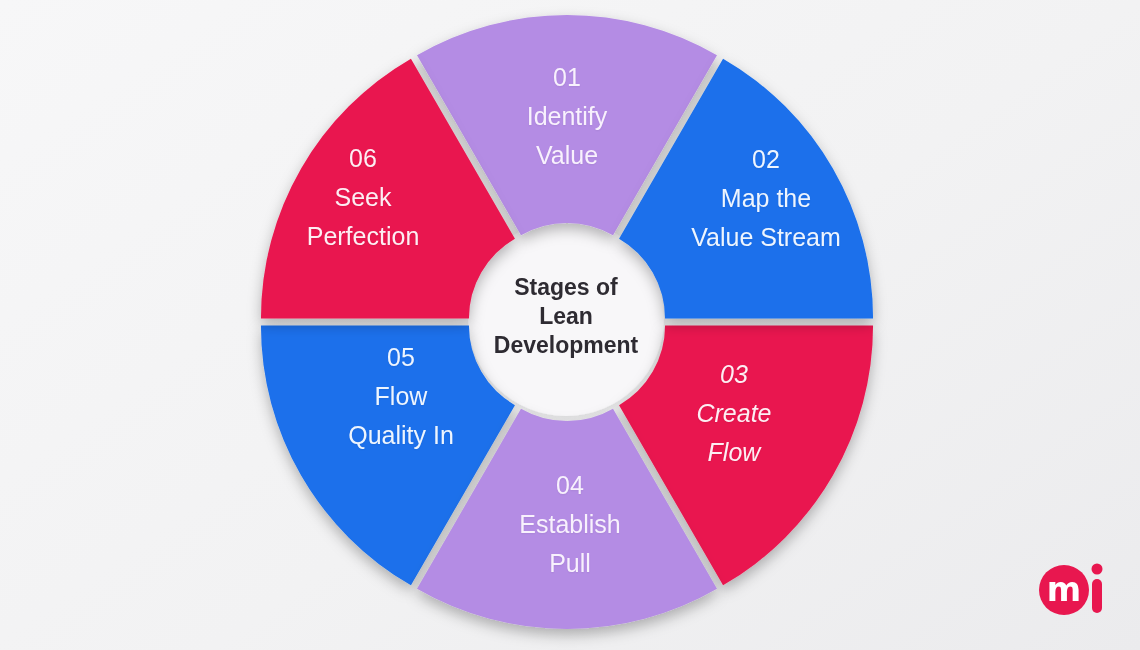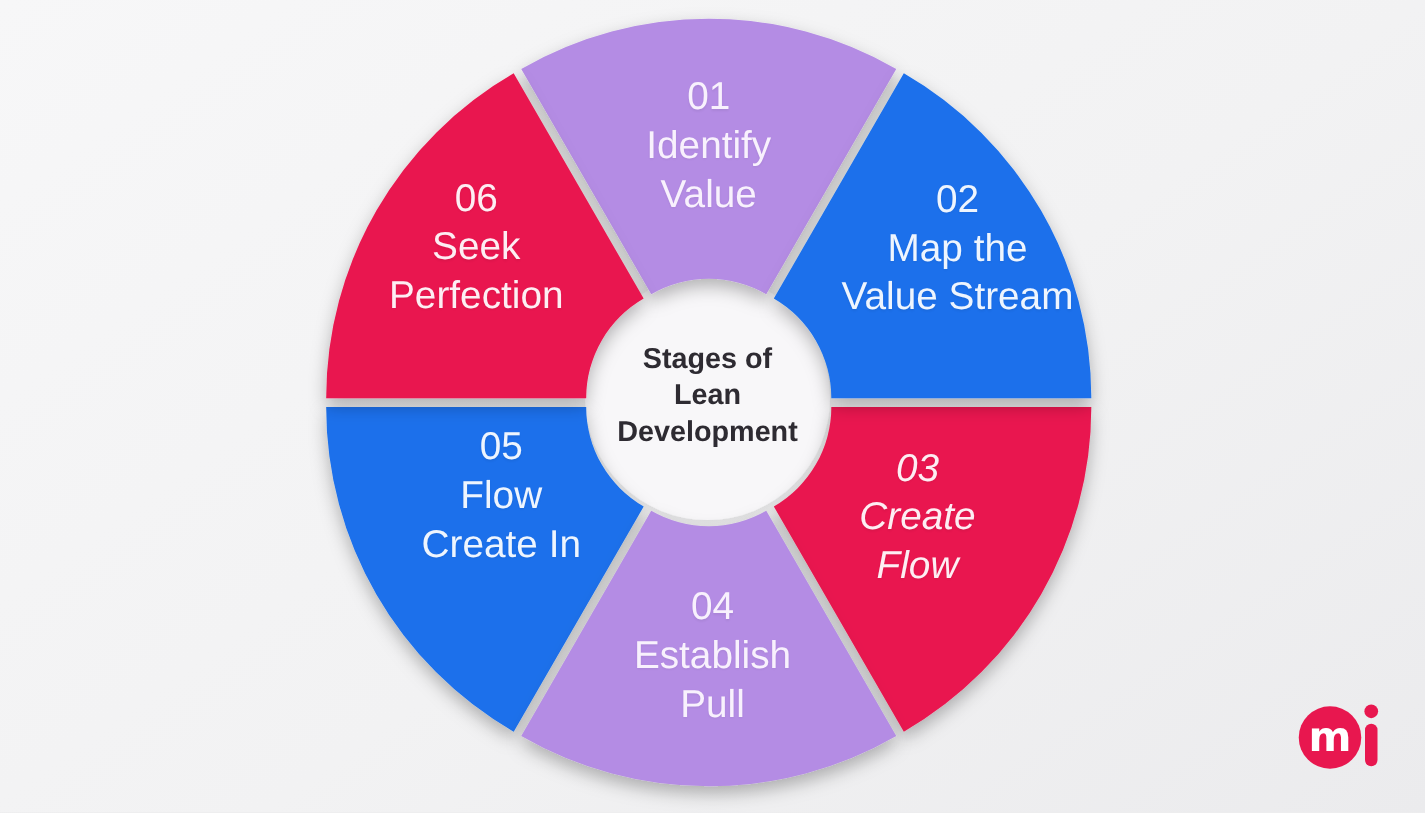--- a/index.html
+++ b/index.html
@@ -9,21 +9,21 @@
     background:#ededee;
   }
   .stage{
     position:relative;width:1140px;height:650px;
     background:linear-gradient(145deg,#f7f7f8 0%,#f2f2f3 55%,#ebebed 100%);
   }
   #wheel-svg{position:absolute;left:0;top:0;}
   .seg-label{
     position:absolute;transform:translate(-50%,-50%);
     text-align:center;white-space:nowrap;
-    font-size:31px;line-height:39px;font-weight:400;
+    font-size:25px;line-height:39px;font-weight:400;
     color:rgba(255,255,255,.96);
     text-shadow:0 1px 2px rgba(0,0,0,.06);
     pointer-events:none;
   }
   .seg-label span{display:block;}
   .center-label{
     position:absolute;left:566px;top:316px;transform:translate(-50%,-50%);
     text-align:center;white-space:nowrap;
     font-size:23px;line-height:29px;font-weight:700;color:#2e2b32;
   }
@@ -80,23 +80,23 @@
         <span>Flow</span>
       </div>
       <div class="seg-label" style="left: 570px; top: 524px; color: rgb(248, 241, 253);">
         <span>04</span>
         <span>Establish</span>
         <span>Pull</span>
       </div>
       <div class="seg-label" style="left: 401px; top: 396px; color: rgb(238, 245, 254);">
         <span>05</span>
         <span>Flow</span>
-        <span>Create In</span>
+        <span>Quality In</span>
       </div>
-      <div class="seg-label" style="left: 381px; top: 197px; color: rgb(253, 238, 243); text-align: center;">
+      <div class="seg-label" style="left: 363px; top: 197px; color: rgb(253, 238, 243); text-align: center;">
         <span>06</span>
         <span>Seek</span>
         <span>Perfection</span>
       </div>
     </div>
 
   <div class="center-label" style="color: rgb(46, 43, 50);">
     <span>Stages of</span>
     <span>Lean</span>
     <span>Development</span>

